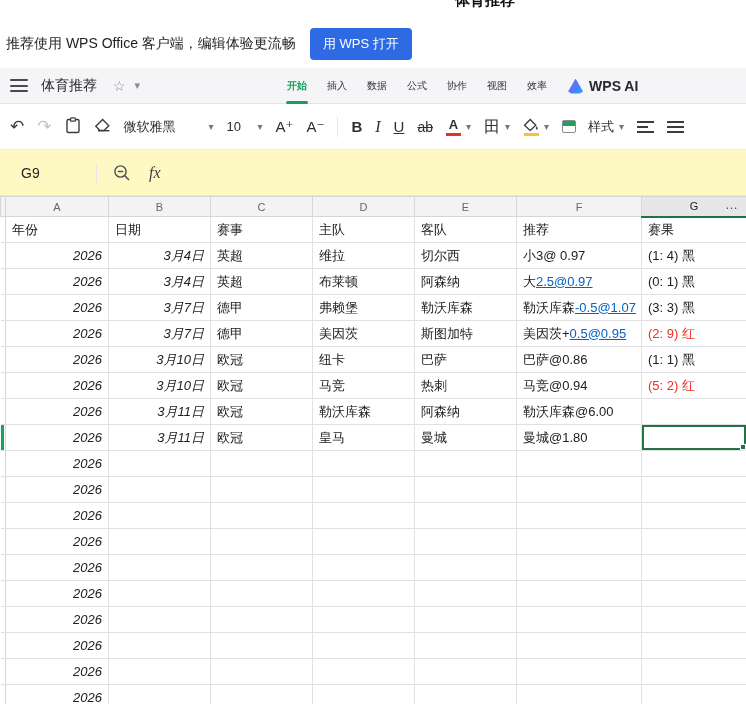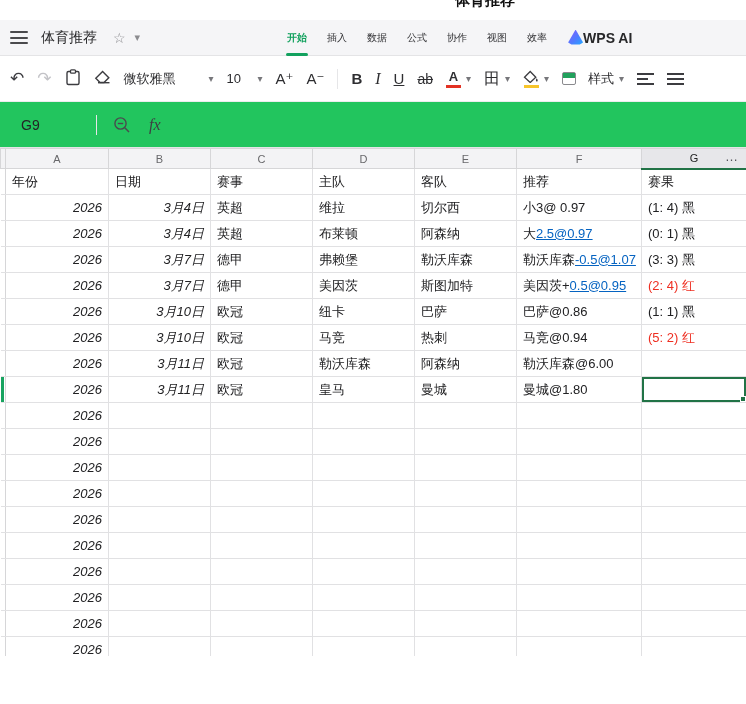--- a/index.html
+++ b/index.html
@@ -23,21 +23,21 @@
   .hamburger span { display:block; height:2px; background:#4a4a4d; border-radius:1px; }
   .doc-title { margin-left:13px; font-size:14px; color:#28282a; }
   .star { margin-left:16px; font-size:14px; color:#8b8b8f; cursor:pointer; }
   .title-caret { margin-left:9px; font-size:11px; color:#8b8b8f; cursor:pointer; }
   .tabs { margin-left:146px; height:36px; display:flex; align-items:center; gap:18px; }
   .tab { position:relative; height:36px; display:flex; align-items:center; font-size:10px;
     color:#333336; padding:0 1px; cursor:pointer; white-space:nowrap; }
   .tab.active { color:#12a15e; font-weight:700; }
   .tab.active::after { content:""; position:absolute; left:0; right:0; bottom:0; height:3px;
     background:#12a15e; border-radius:2px; }
-  .wpsai { margin-left:20px; display:flex; align-items:flex-start; gap:0; cursor:pointer; }
+  .wpsai { margin-left:20px; display:flex; align-items:flex-end; gap:6px; cursor:pointer; }
   .ai-logo { width:15px; height:15px; border-radius:3px;
     background:linear-gradient(135deg,#8a5bff 0%,#4f7bff 55%,#22a7ff 100%);
     clip-path:polygon(50% 0,100% 86%,78% 100%,22% 100%,0 86%); }
   .ai-text { font-size:14px; font-weight:700; color:#28282a; }
 
   
   .toolbar { height:46px; background:#fff; border-bottom:1px solid #ececee;
     display:flex; align-items:center; padding:0 10px; gap:13px; overflow:hidden; white-space:nowrap; }
   .ticon { font-size:17px; color:#3c3c40; cursor:pointer; line-height:1; }
   .ticon.disabled { color:#c3c3c7; }
@@ -58,21 +58,21 @@
   .combo { display:flex; align-items:center; cursor:pointer; }
   .styles-icon { width:14px; height:13px; border:1px solid #8a8a8e; border-radius:2px; position:relative; }
   .styles-icon::before { content:""; position:absolute; top:0; left:0; right:0; height:5px; background:#21a15c; }
   .styles-lbl { font-size:13px; color:#2c2c2f; margin-left:12px; }
   .bars { width:17px; display:flex; flex-direction:column; gap:3px; cursor:pointer; }
   .bars i { display:block; height:2px; background:#3c3c40; }
   .bars i.short { width:11px; }
   .align2 { margin-right:-9px; }
 
   
-  .formula-bar { height:46px; background:#22c55e; border-bottom:1px solid #e4e4e6;
+  .formula-bar { height:46px; background:#fef9c3; border-bottom:1px solid #e4e4e6;
     display:flex; align-items:center; }
   .cell-ref { width:96px; padding-left:21px; font-size:14px; color:#242426; }
   .fdiv { width:1px; height:20px; background:#e6e6e8; }
   .zoom-ic { margin-left:16px; cursor:pointer; display:flex; }
   .fx { margin-left:18px; font-family:"Liberation Serif",serif; font-style:italic;
     font-size:16px; color:#3e3e42; cursor:pointer; }
 
   
   .grid { position:relative; height:508px; overflow:hidden; background:#fff; }
   table.sheet { border-collapse:collapse; table-layout:fixed; width:746px; }
@@ -95,20 +95,24 @@
 </style>
 </head>
 <body>
 
 <div class="app">
 
   <div class="top-strip">
     <div class="top-title">体育推荐</div>
   </div>
 
+  <div class="banner">
+    <span class="banner-text">推荐使用 WPS Office 客户端，编辑体验更流畅</span>
+    <button class="open-btn">用 WPS 打开</button>
+  </div>
 
   <div class="menubar">
     <div class="hamburger">
         <span></span>
         <span></span>
         <span></span>
       </div>
     <div class="doc-title">体育推荐</div>
     <div class="star">☆</div>
     <div class="title-caret">▾</div>
@@ -275,21 +279,21 @@
             <td>(3: 3) 黑</td>
           </tr>
           <tr>
             <td class="gutter"></td>
             <td class="num">2026</td>
             <td class="num">3月7日</td>
             <td>德甲</td>
             <td>美因茨</td>
             <td>斯图加特</td>
             <td><span>美因茨+</span><span class="link">0.5@0.95</span></td>
-            <td class="red">(2: 4) 红</td>
+            <td class="red">(2: 9) 红</td>
           </tr>
           <tr>
             <td class="gutter"></td>
             <td class="num">2026</td>
             <td class="num">3月10日</td>
             <td>欧冠</td>
             <td>纽卡</td>
             <td>巴萨</td>
             <td><span>巴萨@0.86</span></td>
             <td>(1: 1) 黑</td>

